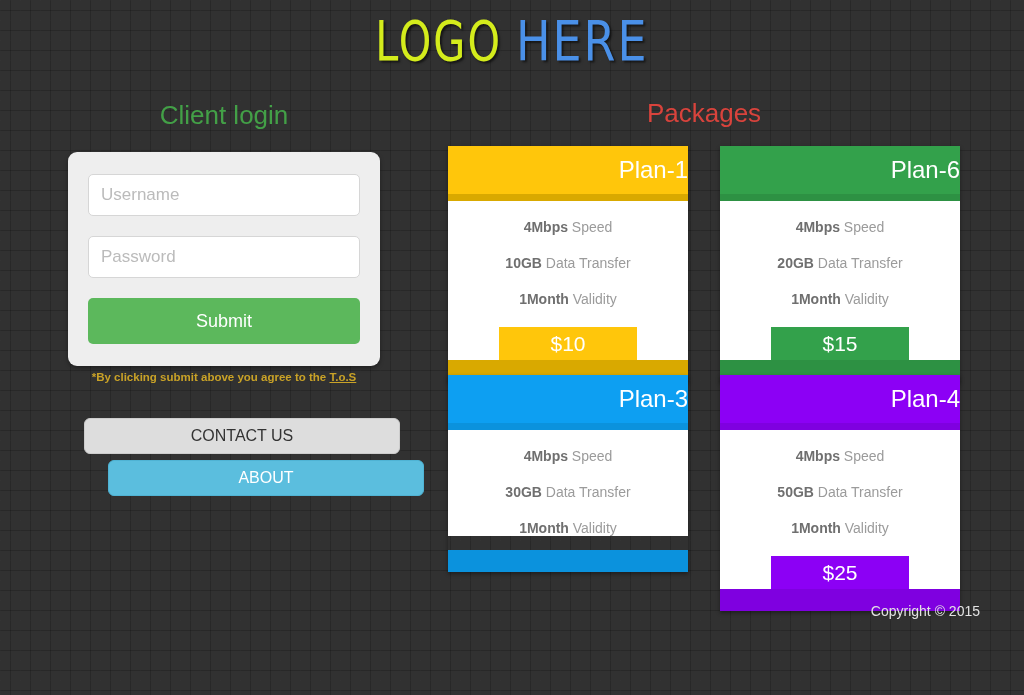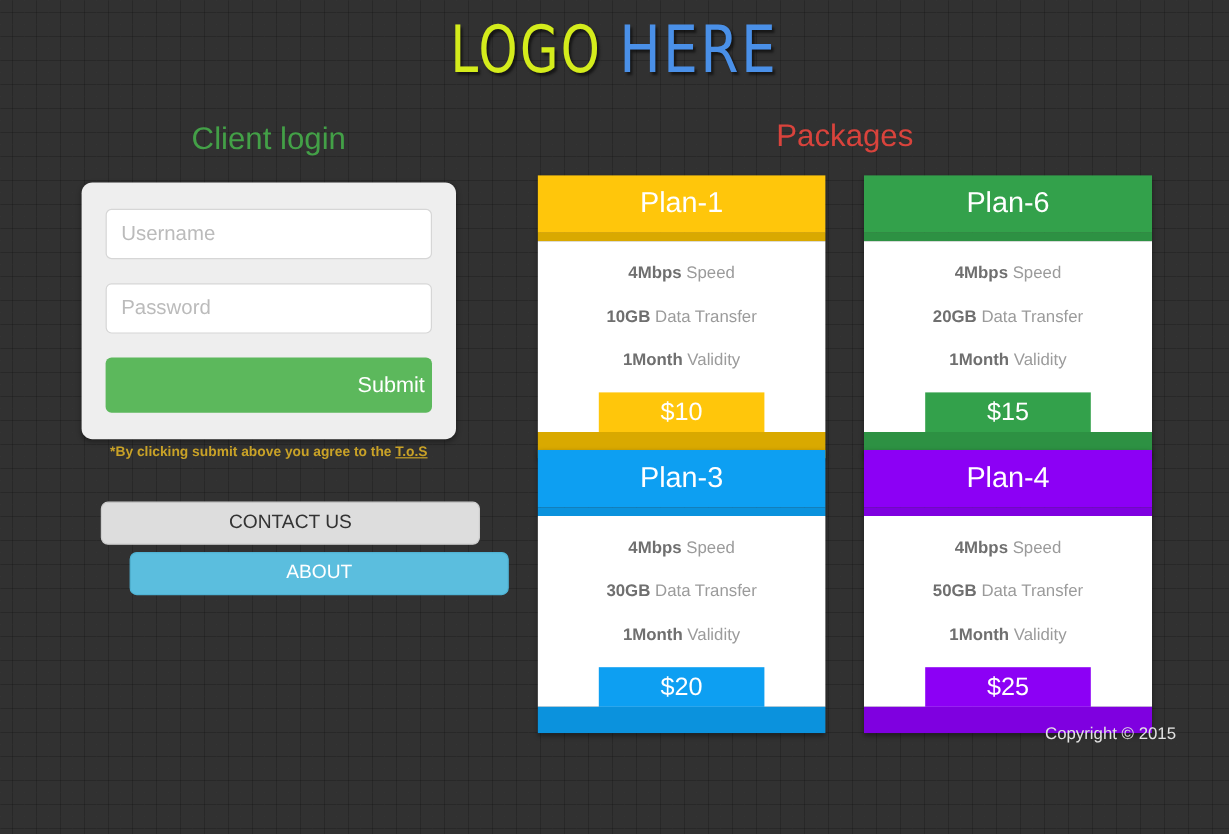--- a/index.html
+++ b/index.html
@@ -176,21 +176,21 @@
     overflow: hidden;
   }
   .card.c0 { left: 0;   top: 0; }
   .card.c1 { left: 272px; top: 0; }
   .card.c2 { left: 0;   top: 229px; }
   .card.c3 { left: 272px; top: 229px; }
 
   .card-header {
     height: 48px;
     line-height: 48px;
-    text-align: center;
+    text-align: right;
     color: #ffffff;
     font-size: 24px;
     font-weight: 400;
   }
   .card-header-rule { height: 7px; }
   .card-body {
     background: #ffffff;
     padding: 18px 0 0 0;
   }
   .feature {
@@ -229,21 +229,21 @@
 
 <div class="logo-wrap">
   <span class="logo-text"><span class="logo-a" style="color: rgb(212, 236, 28);">LOGO</span><span class="logo-b" style="color: rgb(74, 144, 232);">HERE</span></span>
 </div>
 
 <h2 class="heading" id="client-login-heading" style="color: rgb(67, 160, 71);">Client login</h2>
 
 <div class="login-panel">
   <input class="login-field" type="text" id="username-field" placeholder="Username" style="">
   <input class="login-field" type="password" id="password-field" placeholder="Password" style="">
-  <button class="submit-button" style="background: rgb(92, 184, 92); text-align: right;">Submit</button>
+  <button class="submit-button" style="background: rgb(92, 184, 92);">Submit</button>
 </div>
 
 <div class="tos-note" style="color: rgb(201, 162, 39);"><span>*By clicking submit above you agree to the </span><span class="tos-link" style="color: rgb(201, 162, 39);">T.o.S</span></div>
 
 <div class="side-button" id="contact-us-button" style="background: rgb(221, 221, 221); color: rgb(51, 51, 51);">CONTACT US</div>
 <div class="side-button" id="about-button" style="background: rgb(91, 190, 222); color: rgb(255, 255, 255); margin-left: 24px;">ABOUT</div>
 
 <h2 class="heading" id="packages-heading" style="color: rgb(217, 67, 60);">Packages</h2>
 
 <div class="cards">
@@ -276,23 +276,20 @@
     <div class="card-footer" style="background: rgb(45, 145, 67);"></div>
   </div>
 
   <div class="card c2">
     <div class="card-header" style="background: rgb(13, 159, 242);">Plan-3</div>
     <div class="card-header-rule" style="background: rgb(11, 146, 221);"></div>
     <div class="card-body">
       <div class="feature"><b>4Mbps</b><span> Speed</span></div>
       <div class="feature"><b>30GB</b><span> Data Transfer</span></div>
       <div class="feature"><b>1Month</b><span> Validity</span></div>
-      <div class="price-row">
-        <div class="price" style="background: rgb(13, 159, 242);">$20</div>
-      </div>
     </div>
     <div class="card-footer" style="background: rgb(11, 146, 221);"></div>
   </div>
 
   <div class="card c3">
     <div class="card-header" style="background: rgb(140, 0, 245);">Plan-4</div>
     <div class="card-header-rule" style="background: rgb(127, 0, 224);"></div>
     <div class="card-body">
       <div class="feature"><b>4Mbps</b><span> Speed</span></div>
       <div class="feature"><b>50GB</b><span> Data Transfer</span></div>

